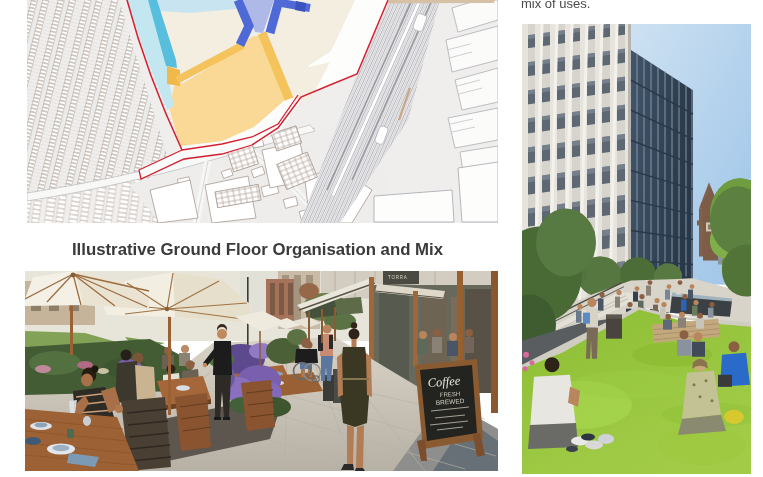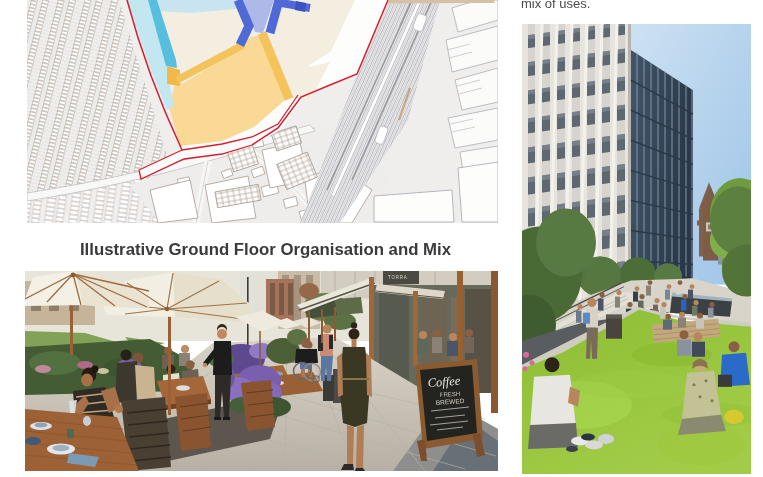--- a/index.html
+++ b/index.html
@@ -156,21 +156,21 @@
   <path d="M127,0 Q147,75 182,150" fill="none" stroke="#d32030" stroke-width="1.5"></path>
 
   <path d="M182,150 L139,170 L141,179 L184,159 L222,154 L252,145" fill="none" stroke="#d32030" stroke-width="1.3"></path>
 
   <path d="M182,150 L222,144 L252,137 L278,124 L298,95" fill="none" stroke="#d32030" stroke-width="1.3"></path>
 
   <path d="M252,145 L278,128 L301,97 L330,85 L357,74 L388,0" fill="none" stroke="#d32030" stroke-width="1.5"></path>
 </svg>
 </div>
 
-<div class="abs" style="left:30px;top:240px;width:471px;text-align:center;
+<div class="abs" style="left:22px;top:240px;width:471px;text-align:center;
      font-size:16.8px;font-weight:bold;color:#3a3a3a;">Illustrative Ground Floor Organisation and Mix</div>
 
 <div class="abs" style="left:25px;top:271px;width:473px;height:200px;">
 <svg width="473" height="200" viewBox="0 0 473 200" xmlns="http://www.w3.org/2000/svg">
   <defs>
     <linearGradient id="pave" x1="0" y1="0" x2="0" y2="1">
       <stop offset="0" stop-color="#d9d3c7"></stop>
       <stop offset="1" stop-color="#b6b0a5"></stop>
     </linearGradient>
   </defs>

